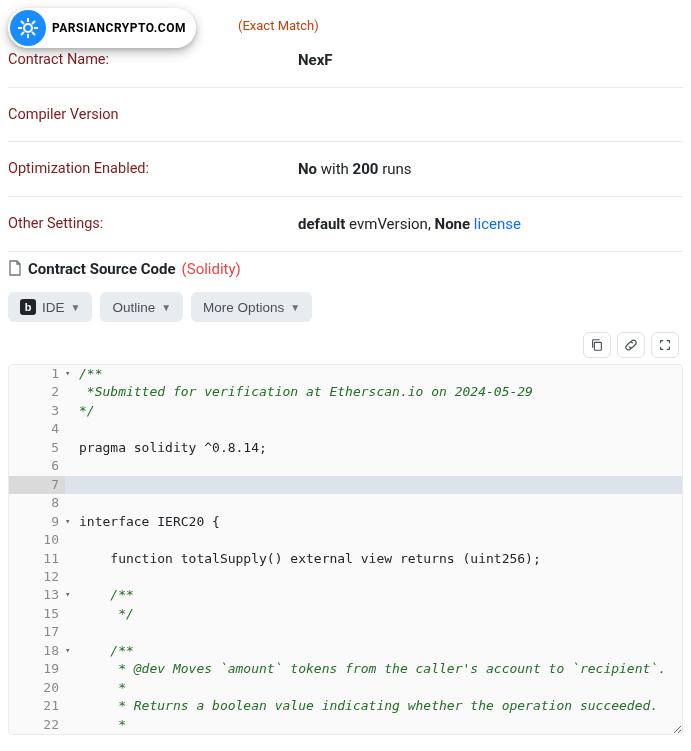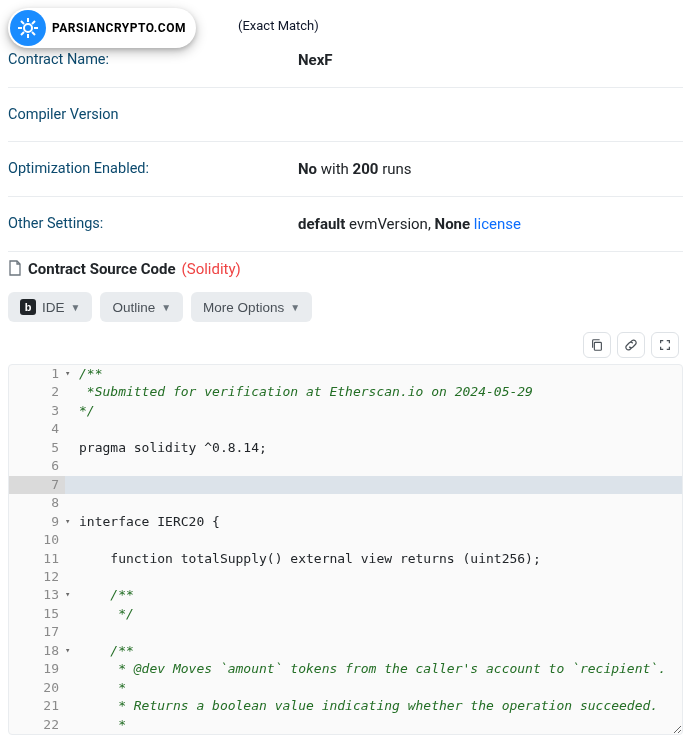--- a/index.html
+++ b/index.html
@@ -2,24 +2,24 @@
 <html><head>
 <meta charset="utf-8">
 <style>
 * { box-sizing: border-box; margin: 0; padding: 0; }
 body { font-family: -apple-system, BlinkMacSystemFont, "Segoe UI", Roboto, sans-serif; font-size: 14px; color: #212529; background: #fff; width: 691px; }
 .watermark { position: absolute; top: 8px; left: 8px; z-index: 10; display: flex; align-items: center; background: #fff; border-radius: 26px; padding: 2px 10px 2px 2px; box-shadow: 0 4px 12px rgba(0,0,0,0.25), 0 2px 4px rgba(0,0,0,0.15); }
 .watermark-icon { width: 36px; height: 36px; background: #1a8cff; border-radius: 50%; margin-right: 6px; display: flex; align-items: center; justify-content: center; }
 .watermark-icon svg { width: 24px; height: 24px; }
 .watermark-text { font-weight: 700; font-size: 12px; letter-spacing: 0.5px; color: #000; }
 .content { padding: 8px; }
-.hdr-top { font-size: 13px; color: #0f172a; margin-left: 230px; margin-top: 10px; }
+.hdr-top { font-size: 13px; color: #c2410c; margin-left: 230px; margin-top: 10px; }
 .inforow { display: flex; padding: 18px 0; border-bottom: 1px solid #e9ecef; }
 .inforow:last-of-type { border-bottom: none; }
-.inforow .label { flex: 0 0 290px; color: #0c4a6e; font-size: 14.5px; }
+.inforow .label { flex: 0 0 290px; color: #7f1d1d; font-size: 14.5px; }
 .inforow .value { flex: 1; font-size: 15px; }
 .bold { font-weight: 700; }
 .link { color: #0d6efd; cursor: pointer; }
 .section-title { display: flex; align-items: flex-start; gap: 6px; margin-top: 8px; margin-bottom: 12px; font-size: 15px; }
 .section-title .file-icon { color: #6c757d; }
 .section-title .muted { color: #ef4444; font-weight: 400; }
 .toolbar { display: flex; gap: 8px; margin-bottom: 10px; }
 .btn { display: inline-flex; align-items: center; gap: 6px; background: #e9ecef; border: none; border-radius: 6px; padding: 7px 12px; font-size: 13.5px; color: #495057; cursor: pointer; }
 .btn .chev { font-size: 10px; color: #6c757d; }
 .ide-b { width: 16px; height: 16px; background: #212529; color: #fff; display: inline-flex; align-items: center; justify-content: center; border-radius: 3px; font-size: 11px; font-weight: 700; }

